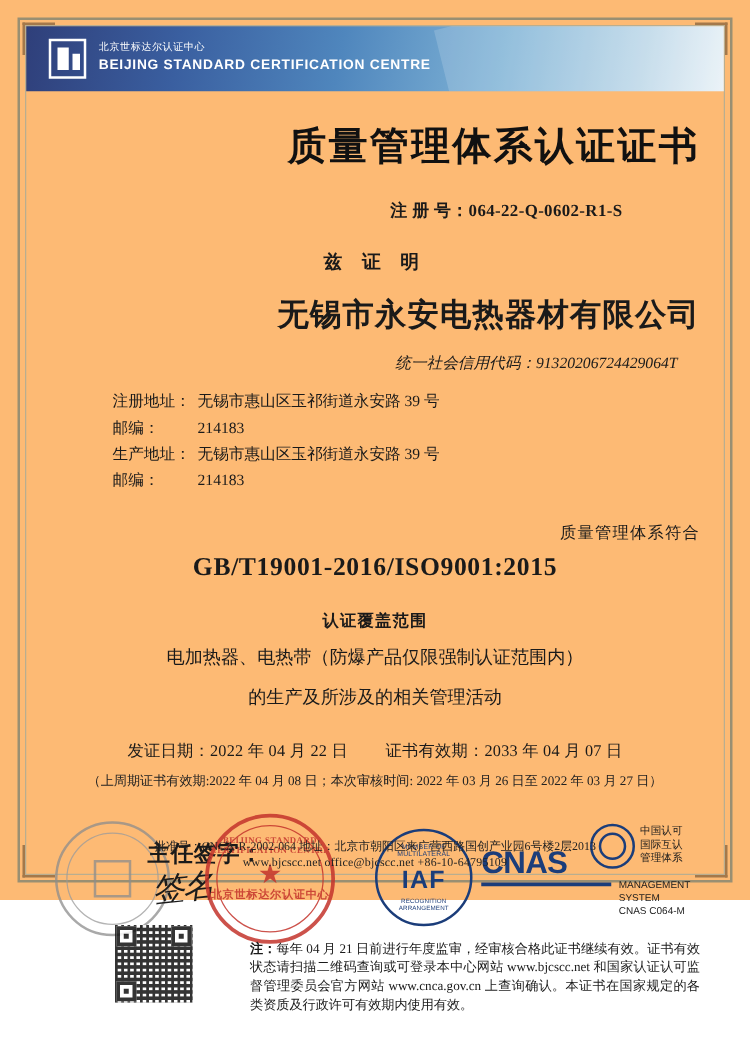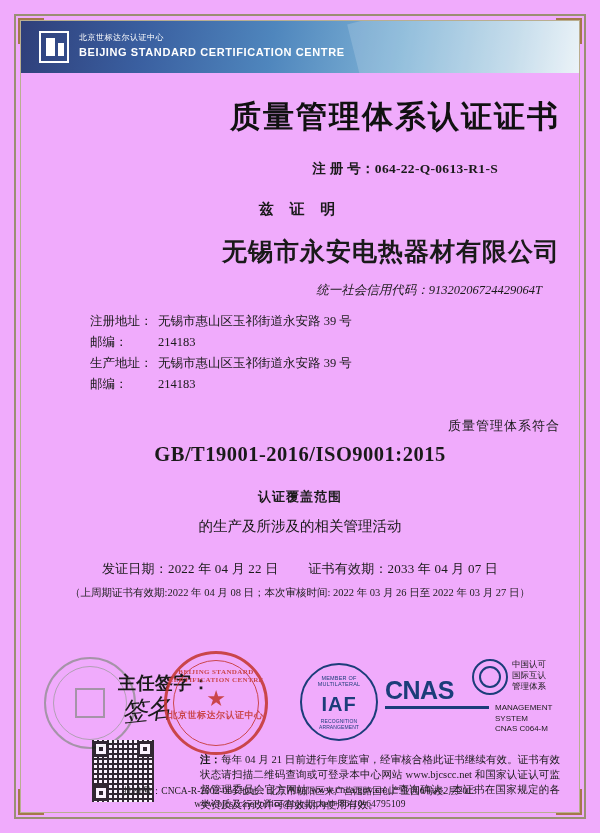--- a/index.html
+++ b/index.html
@@ -11,22 +11,22 @@
     width: 600px;
     height: 833px;
     font-family: "Liberation Serif", serif;
     color: #1a1a1a;
     position: relative;
     overflow: hidden;
   }
   .page {
     position: relative;
     width: 600px;
-    height: 833px;
-    background: #f0abfc;
+    height: 720px;
+    background: #fdba74;
     box-sizing: border-box;
   }
   
   .border-outer {
     position: absolute;
     left: 14px; top: 14px; right: 14px; bottom: 14px;
     border: 2px solid #9a8f72;
     box-sizing: border-box;
   }
   .border-inner {
@@ -466,21 +466,21 @@
       <div class="logo-cn">北京世标达尔认证中心</div>
       <div class="logo-en">BEIJING STANDARD CERTIFICATION CENTRE</div>
     </div>
   </div>
 
   <div class="content">
 
     <div class="title">质量管理体系认证证书</div>
 
     <div class="reg-no">
-      <span>注 册 号：</span><span>064-22-Q-0613-R1-S</span>
+      <span>注 册 号：</span><span>064-22-Q-0602-R1-S</span>
     </div>
 
     <div class="hereby">兹 证 明</div>
 
     <div class="company">无锡市永安电热器材有限公司</div>
 
     <div class="credit-code">
       <span>统一社会信用代码：</span><span>91320206724429064T</span>
     </div>
 
@@ -496,20 +496,21 @@
       </div>
       <div class="addr-row">
         <span class="addr-label">邮编：</span><span>214183</span>
       </div>
     </div>
 
     <div class="standard-lead">质量管理体系符合</div>
     <div class="standard">GB/T19001-2016/ISO9001:2015</div>
 
     <div class="scope-lead">认证覆盖范围</div>
+    <div class="scope-line">电加热器、电热带（防爆产品仅限强制认证范围内）</div>
     <div class="scope-line">的生产及所涉及的相关管理活动</div>
 
     <div class="dates-row">
       <span>发证日期：</span><span>2022 年 04 月 22 日</span><span class="gap"></span><span>证书有效期：</span><span>2033 年 04 月 07 日</span>
     </div>
 
     <div class="dates-sub">（上周期证书有效期:2022 年 04 月 08 日；本次审核时间: 2022 年 03 月 26 日至 2022 年 03 月 27 日）</div>
   </div>
 
   <div class="sign-area">

